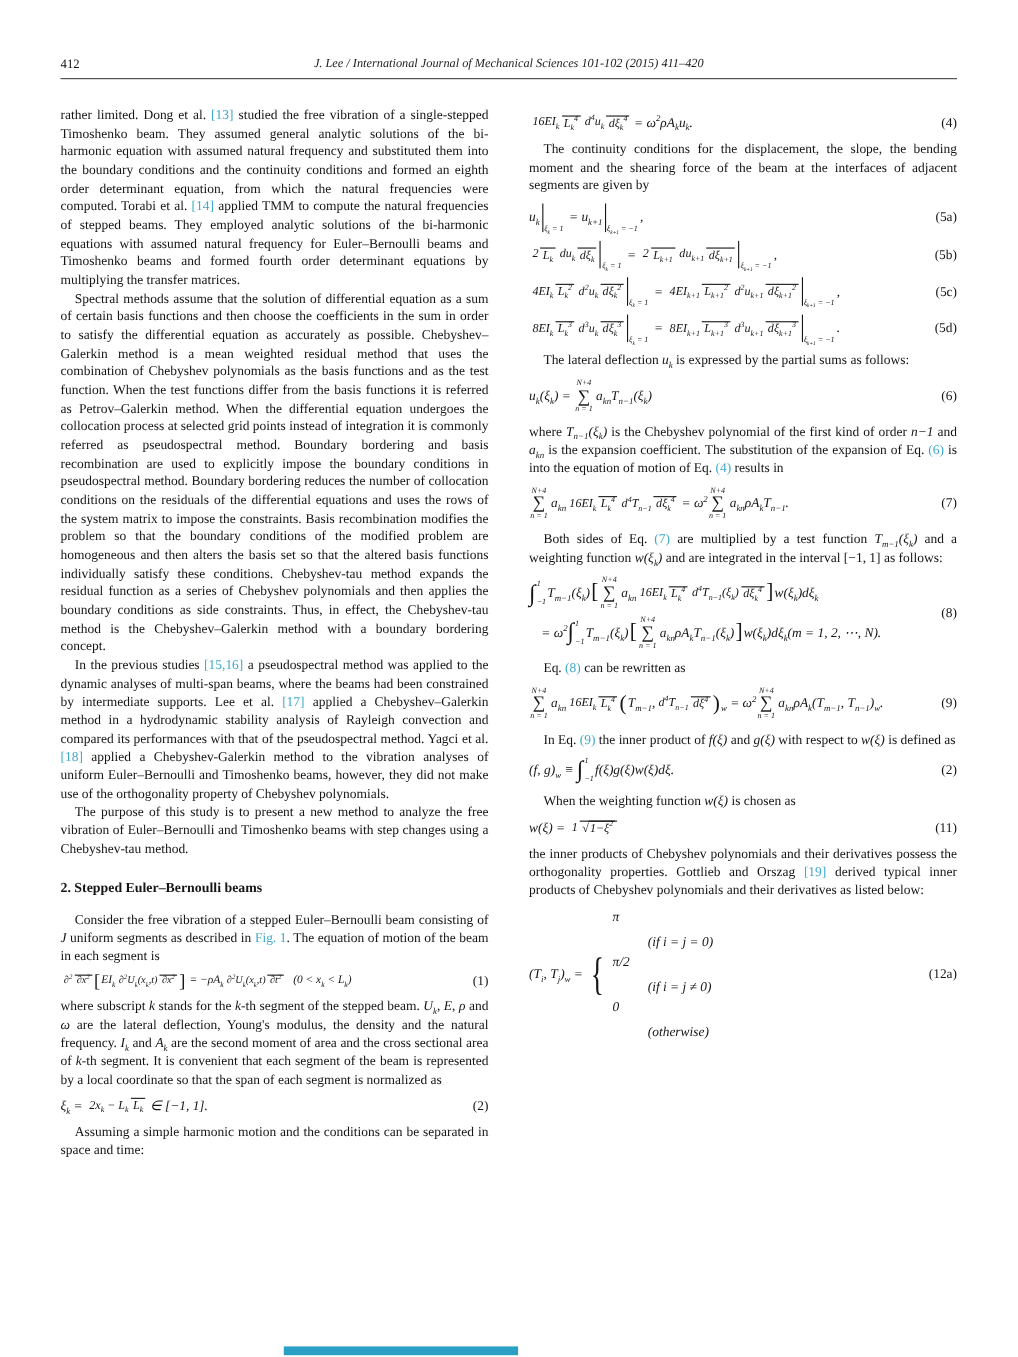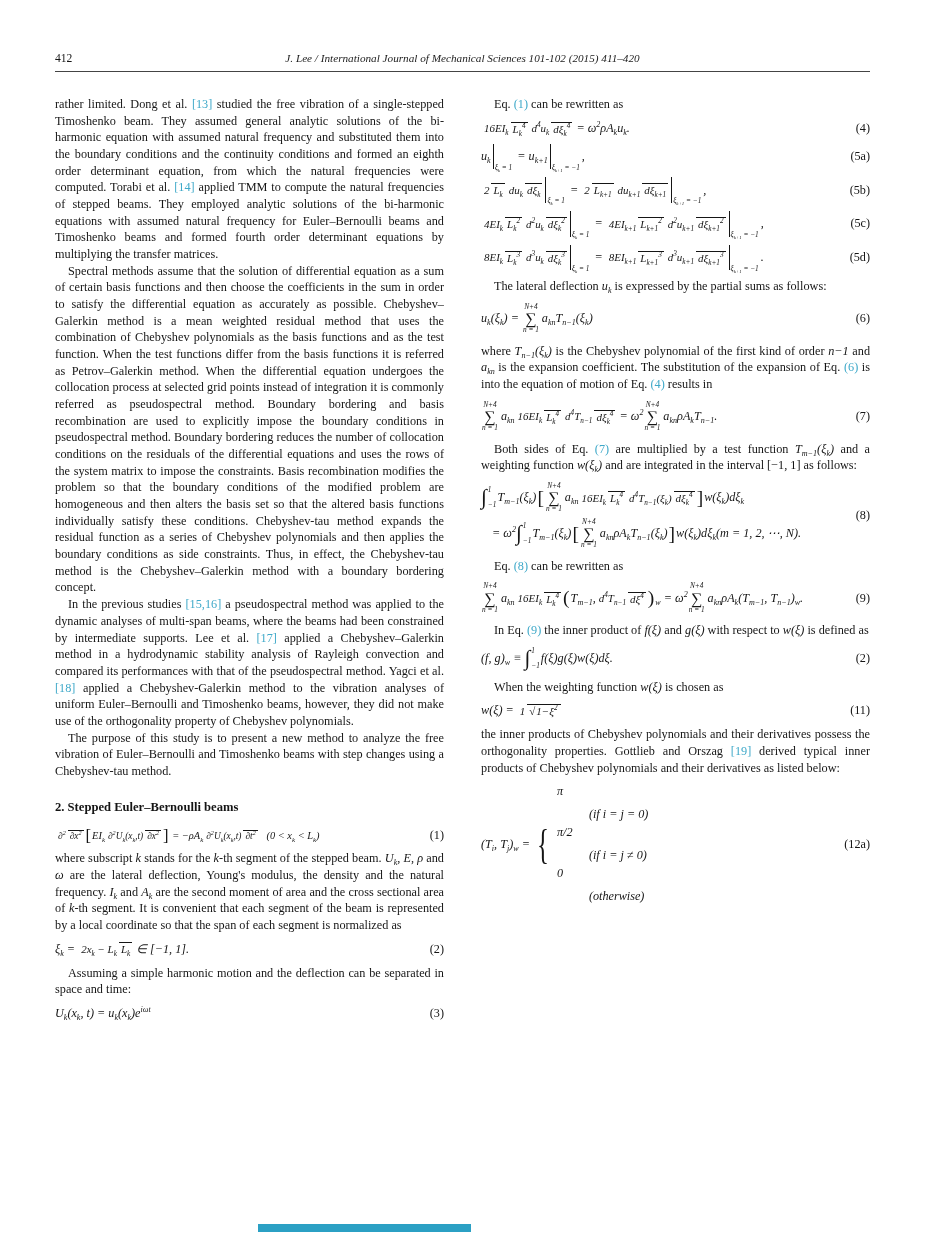--- a/index.html
+++ b/index.html
@@ -66,50 +66,45 @@
     <span class="jline">J. Lee / International Journal of Mechanical Sciences 101-102 (2015) 411–420</span>
   </div>
   <div class="hrule"></div>
 
   <div class="col col-left">
     <p class="para">rather limited. Dong et al. <span class="lnk">[13]</span> studied the free vibration of a single-stepped Timoshenko beam. They assumed general analytic solutions of the bi-harmonic equation with assumed natural frequency and substituted them into the boundary conditions and the continuity conditions and formed an eighth order determinant equation, from which the natural frequencies were computed. Torabi et al. <span class="lnk">[14]</span> applied TMM to compute the natural frequencies of stepped beams. They employed analytic solutions of the bi-harmonic equations with assumed natural frequency for Euler–Bernoulli beams and Timoshenko beams and formed fourth order determinant equations by multiplying the transfer matrices.</p>
     <p class="para ind">Spectral methods assume that the solution of differential equation as a sum of certain basis functions and then choose the coefficients in the sum in order to satisfy the differential equation as accurately as possible. Chebyshev–Galerkin method is a mean weighted residual method that uses the combination of Chebyshev polynomials as the basis functions and as the test function. When the test functions differ from the basis functions it is referred as Petrov–Galerkin method. When the differential equation undergoes the collocation process at selected grid points instead of integration it is commonly referred as pseudospectral method. Boundary bordering and basis recombination are used to explicitly impose the boundary conditions in pseudospectral method. Boundary bordering reduces the number of collocation conditions on the residuals of the differential equations and uses the rows of the system matrix to impose the constraints. Basis recombination modifies the problem so that the boundary conditions of the modified problem are homogeneous and then alters the basis set so that the altered basis functions individually satisfy these conditions. Chebyshev-tau method expands the residual function as a series of Chebyshev polynomials and then applies the boundary conditions as side constraints. Thus, in effect, the Chebyshev-tau method is the Chebyshev–Galerkin method with a boundary bordering concept.</p>
     <p class="para ind">In the previous studies <span class="lnk">[15,16]</span> a pseudospectral method was applied to the dynamic analyses of multi-span beams, where the beams had been constrained by intermediate supports. Lee et al. <span class="lnk">[17]</span> applied a Chebyshev–Galerkin method in a hydrodynamic stability analysis of Rayleigh convection and compared its performances with that of the pseudospectral method. Yagci et al. <span class="lnk">[18]</span> applied a Chebyshev-Galerkin method to the vibration analyses of uniform Euler–Bernoulli and Timoshenko beams, however, they did not make use of the orthogonality property of Chebyshev polynomials.</p>
     <p class="para ind">The purpose of this study is to present a new method to analyze the free vibration of Euler–Bernoulli and Timoshenko beams with step changes using a Chebyshev-tau method.</p>
     <h2 class="sec">2. Stepped Euler–Bernoulli beams</h2>
+    <p class="para ind">Consider the free vibration of a stepped Euler–Bernoulli beam consisting of <span class="mi">J</span> uniform segments as described in <span class="lnk">Fig. 1</span>. The equation of motion of the beam in each segment is</p>
     <div class="eq small">
         <span class="eq-body">
           <span class="eq-line"><span class="frac"><span class="fnum">∂<sup>2</sup></span><span class="fden">∂x<sup>2</sup></span></span><span class="bigbr">[</span><span class="mx">EI<sub>k</sub></span><span class="frac"><span class="fnum">∂<sup>2</sup>U<sub>k</sub>(x<sub>k</sub>,t)</span><span class="fden">∂x<sup>2</sup></span></span><span class="bigbr">]</span><span class="mx"> = −ρA<sub>k</sub></span><span class="frac"><span class="fnum">∂<sup>2</sup>U<sub>k</sub>(x<sub>k</sub>,t)</span><span class="fden">∂t<sup>2</sup></span></span><span class="mx">   (0 &lt; x<sub>k</sub> &lt; L<sub>k</sub>)</span></span>
         </span>
         <span class="eq-num">(1)</span>
       </div>
     <p class="para">where subscript <span class="mi">k</span> stands for the <span class="mi">k</span>-th segment of the stepped beam. <span class="mi">U<sub>k</sub></span>, <span class="mi">E</span>, <span class="mi">ρ</span> and <span class="mi">ω</span> are the lateral deflection, Young's modulus, the density and the natural frequency. <span class="mi">I<sub>k</sub></span> and <span class="mi">A<sub>k</sub></span> are the second moment of area and the cross sectional area of <span class="mi">k</span>-th segment. It is convenient that each segment of the beam is represented by a local coordinate so that the span of each segment is normalized as</p>
     <div class="eq">
         <span class="eq-body">
           <span class="eq-line"><span class="mx">ξ<sub>k</sub> = </span><span class="frac"><span class="fnum">2x<sub>k</sub> − L<sub>k</sub></span><span class="fden">L<sub>k</sub></span></span><span class="mx"> ∈ [−1, 1].</span></span>
         </span>
         <span class="eq-num">(2)</span>
       </div>
-    <p class="para ind">Assuming a simple harmonic motion and the deflection can be separated in space and time:</p>
-    <div class="eq">
-        <span class="eq-body">
-          <span class="eq-line"><span class="mx">U<sub>k</sub>(x<sub>k</sub>, t) = u<sub>k</sub>(x<sub>k</sub>)e<sup>iωt</sup></span></span>
-        </span>
-        <span class="eq-num">(3)</span>
-      </div>
+    <p class="para ind">Assuming a simple harmonic motion and the conditions can be separated in space and time:</p>
   </div>
 
   <div class="col col-right">
-    <p class="para ind">Eq. <span class="lnk">(1)</span> can be rewritten as</p>
     <div class="eq">
         <span class="eq-body">
           <span class="eq-line"><span class="frac"><span class="fnum">16EI<sub>k</sub></span><span class="fden">L<sub>k</sub><sup>4</sup></span></span><span class="frac"><span class="fnum">d<sup>4</sup>u<sub>k</sub></span><span class="fden">dξ<sub>k</sub><sup>4</sup></span></span><span class="mx"> = ω<sup>2</sup>ρA<sub>k</sub>u<sub>k</sub>.</span></span>
         </span>
         <span class="eq-num">(4)</span>
       </div>
+    <p class="para ind">The continuity conditions for the displacement, the slope, the bending moment and the shearing force of the beam at the interfaces of adjacent segments are given by</p>
     <div class="eq">
         <span class="eq-body">
           <span class="eq-line"><span class="mx">u<sub>k</sub></span><span class="vbar"><span class="vline"></span><span class="vsub">ξ<sub>k</sub> = 1</span></span><span class="mx"> = u<sub>k+1</sub></span><span class="vbar"><span class="vline"></span><span class="vsub">ξ<sub>k+1</sub> = −1</span></span><span class="mx">,</span></span>
         </span>
         <span class="eq-num">(5a)</span>
       </div>
     <div class="eq">
         <span class="eq-body">
           <span class="eq-line"><span class="frac"><span class="fnum">2</span><span class="fden">L<sub>k</sub></span></span><span class="frac"><span class="fnum">du<sub>k</sub></span><span class="fden">dξ<sub>k</sub></span></span><span class="vbar"><span class="vline"></span><span class="vsub">ξ<sub>k</sub> = 1</span></span><span class="mx"> = </span><span class="frac"><span class="fnum">2</span><span class="fden">L<sub>k+1</sub></span></span><span class="frac"><span class="fnum">du<sub>k+1</sub></span><span class="fden">dξ<sub>k+1</sub></span></span><span class="vbar"><span class="vline"></span><span class="vsub">ξ<sub>k+1</sub> = −1</span></span><span class="mx">,</span></span>
         </span>

